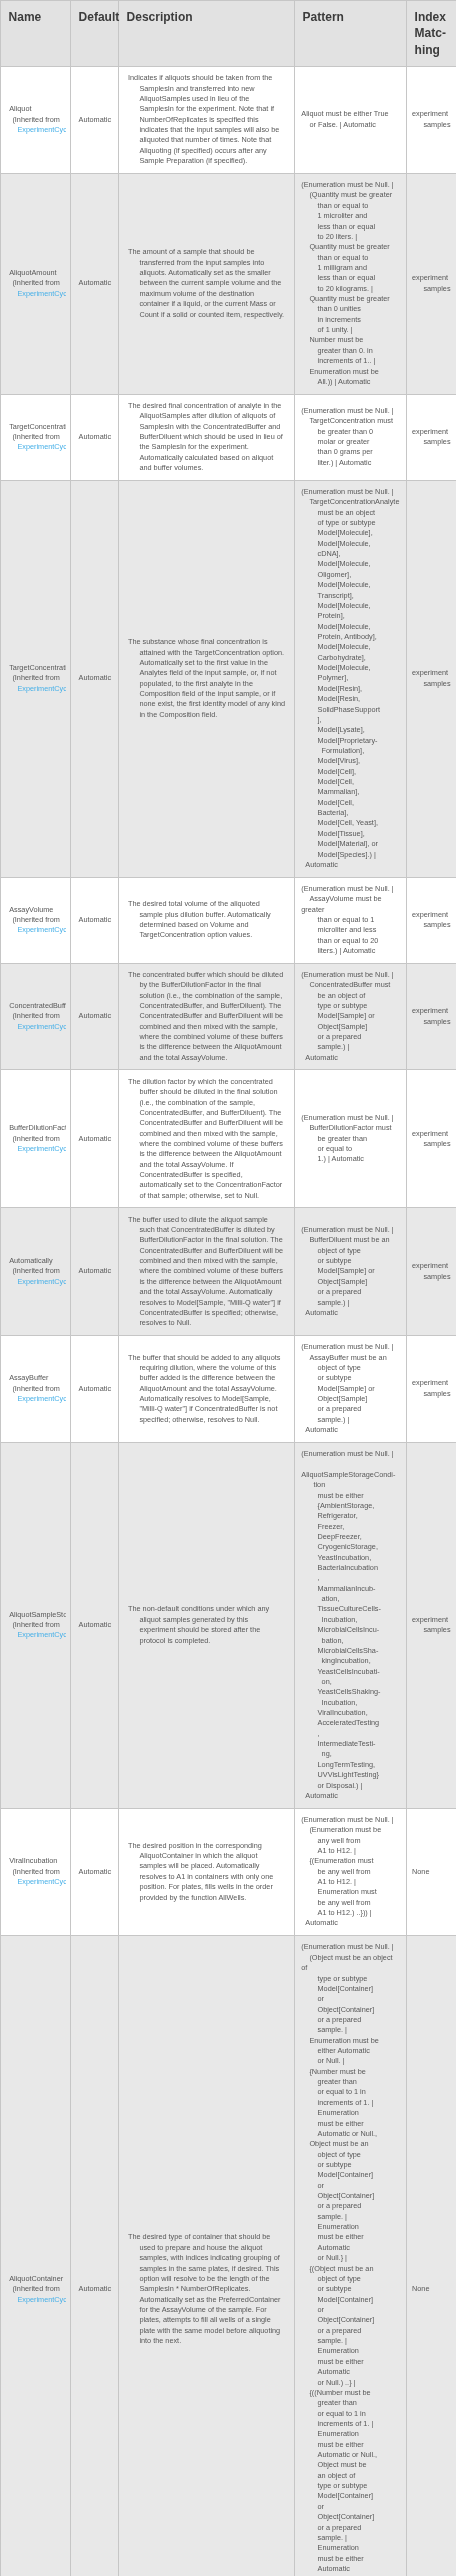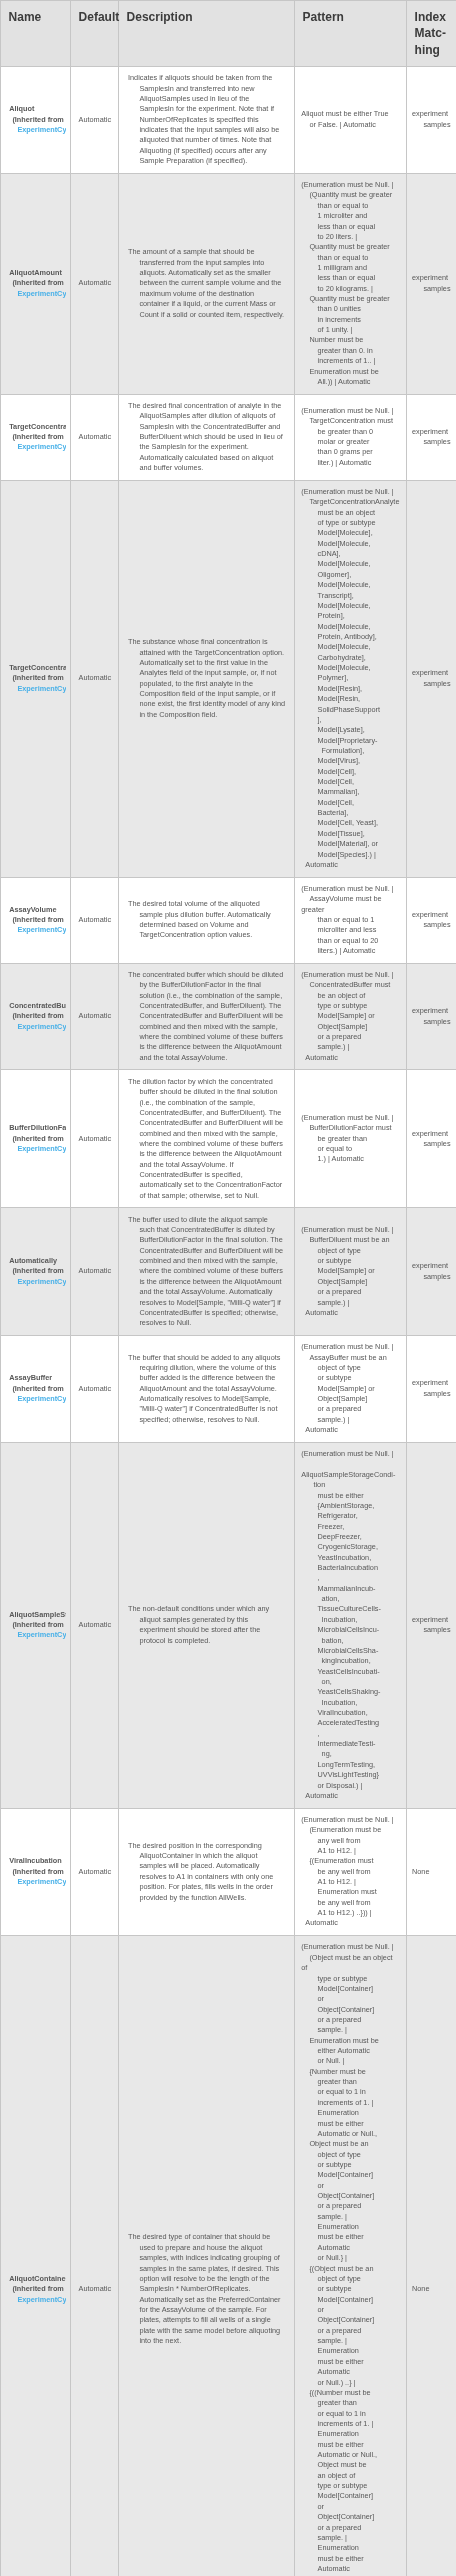--- a/index.html
+++ b/index.html
@@ -6,21 +6,21 @@
   body{font-family:"Liberation Sans", sans-serif; -webkit-font-smoothing:antialiased;}
   .page{width:456px;}
   table.opts{border-collapse:collapse;width:456px;table-layout:fixed;background:#fff;}
   col.c-name{width:70px;} col.c-def{width:48px;} col.c-desc{width:176px;} col.c-pat{width:112px;} col.c-idx{width:50px;}
   th,td{border:0.6px solid #c6c6c6;vertical-align:middle;font-size:7.3px;color:#585858;line-height:1.42;}
   thead th{background:#e2e2e2;color:#3c3c3c;font-weight:bold;text-align:left;font-size:12px;padding:8.2px 7.6px;line-height:1.35;vertical-align:top;}
   th.h-idx{padding-right:10px;}
   td{padding:6.3px 7.6px;}
   tr.odd td{background:#ffffff;}
   tr.even td{background:#e8e8e8;}
-  td.cell-name{padding:6.3px 3.8px 6.3px 8.2px;overflow:hidden;font-weight:bold;}
+  td.cell-name{padding:6.3px 3.8px 6.3px 8.2px;overflow:hidden;}
   .nm{white-space:nowrap;overflow:hidden;}
   .inh{white-space:nowrap;overflow:hidden;padding-left:3.2px;}
   .inh-link{white-space:nowrap;overflow:hidden;padding-left:8.2px;color:#47b0e8;cursor:pointer;}
   td.cell-desc{padding:6.3px 9px;}
   .hang{padding-left:11.4px;text-indent:-11.4px;}
   td.cell-pat{padding:6.3px 6.3px;}
   .pat{white-space:pre-wrap;word-break:break-word;}
   td.cell-idx{padding:6.3px 5px;}
 </style>
 </head>

